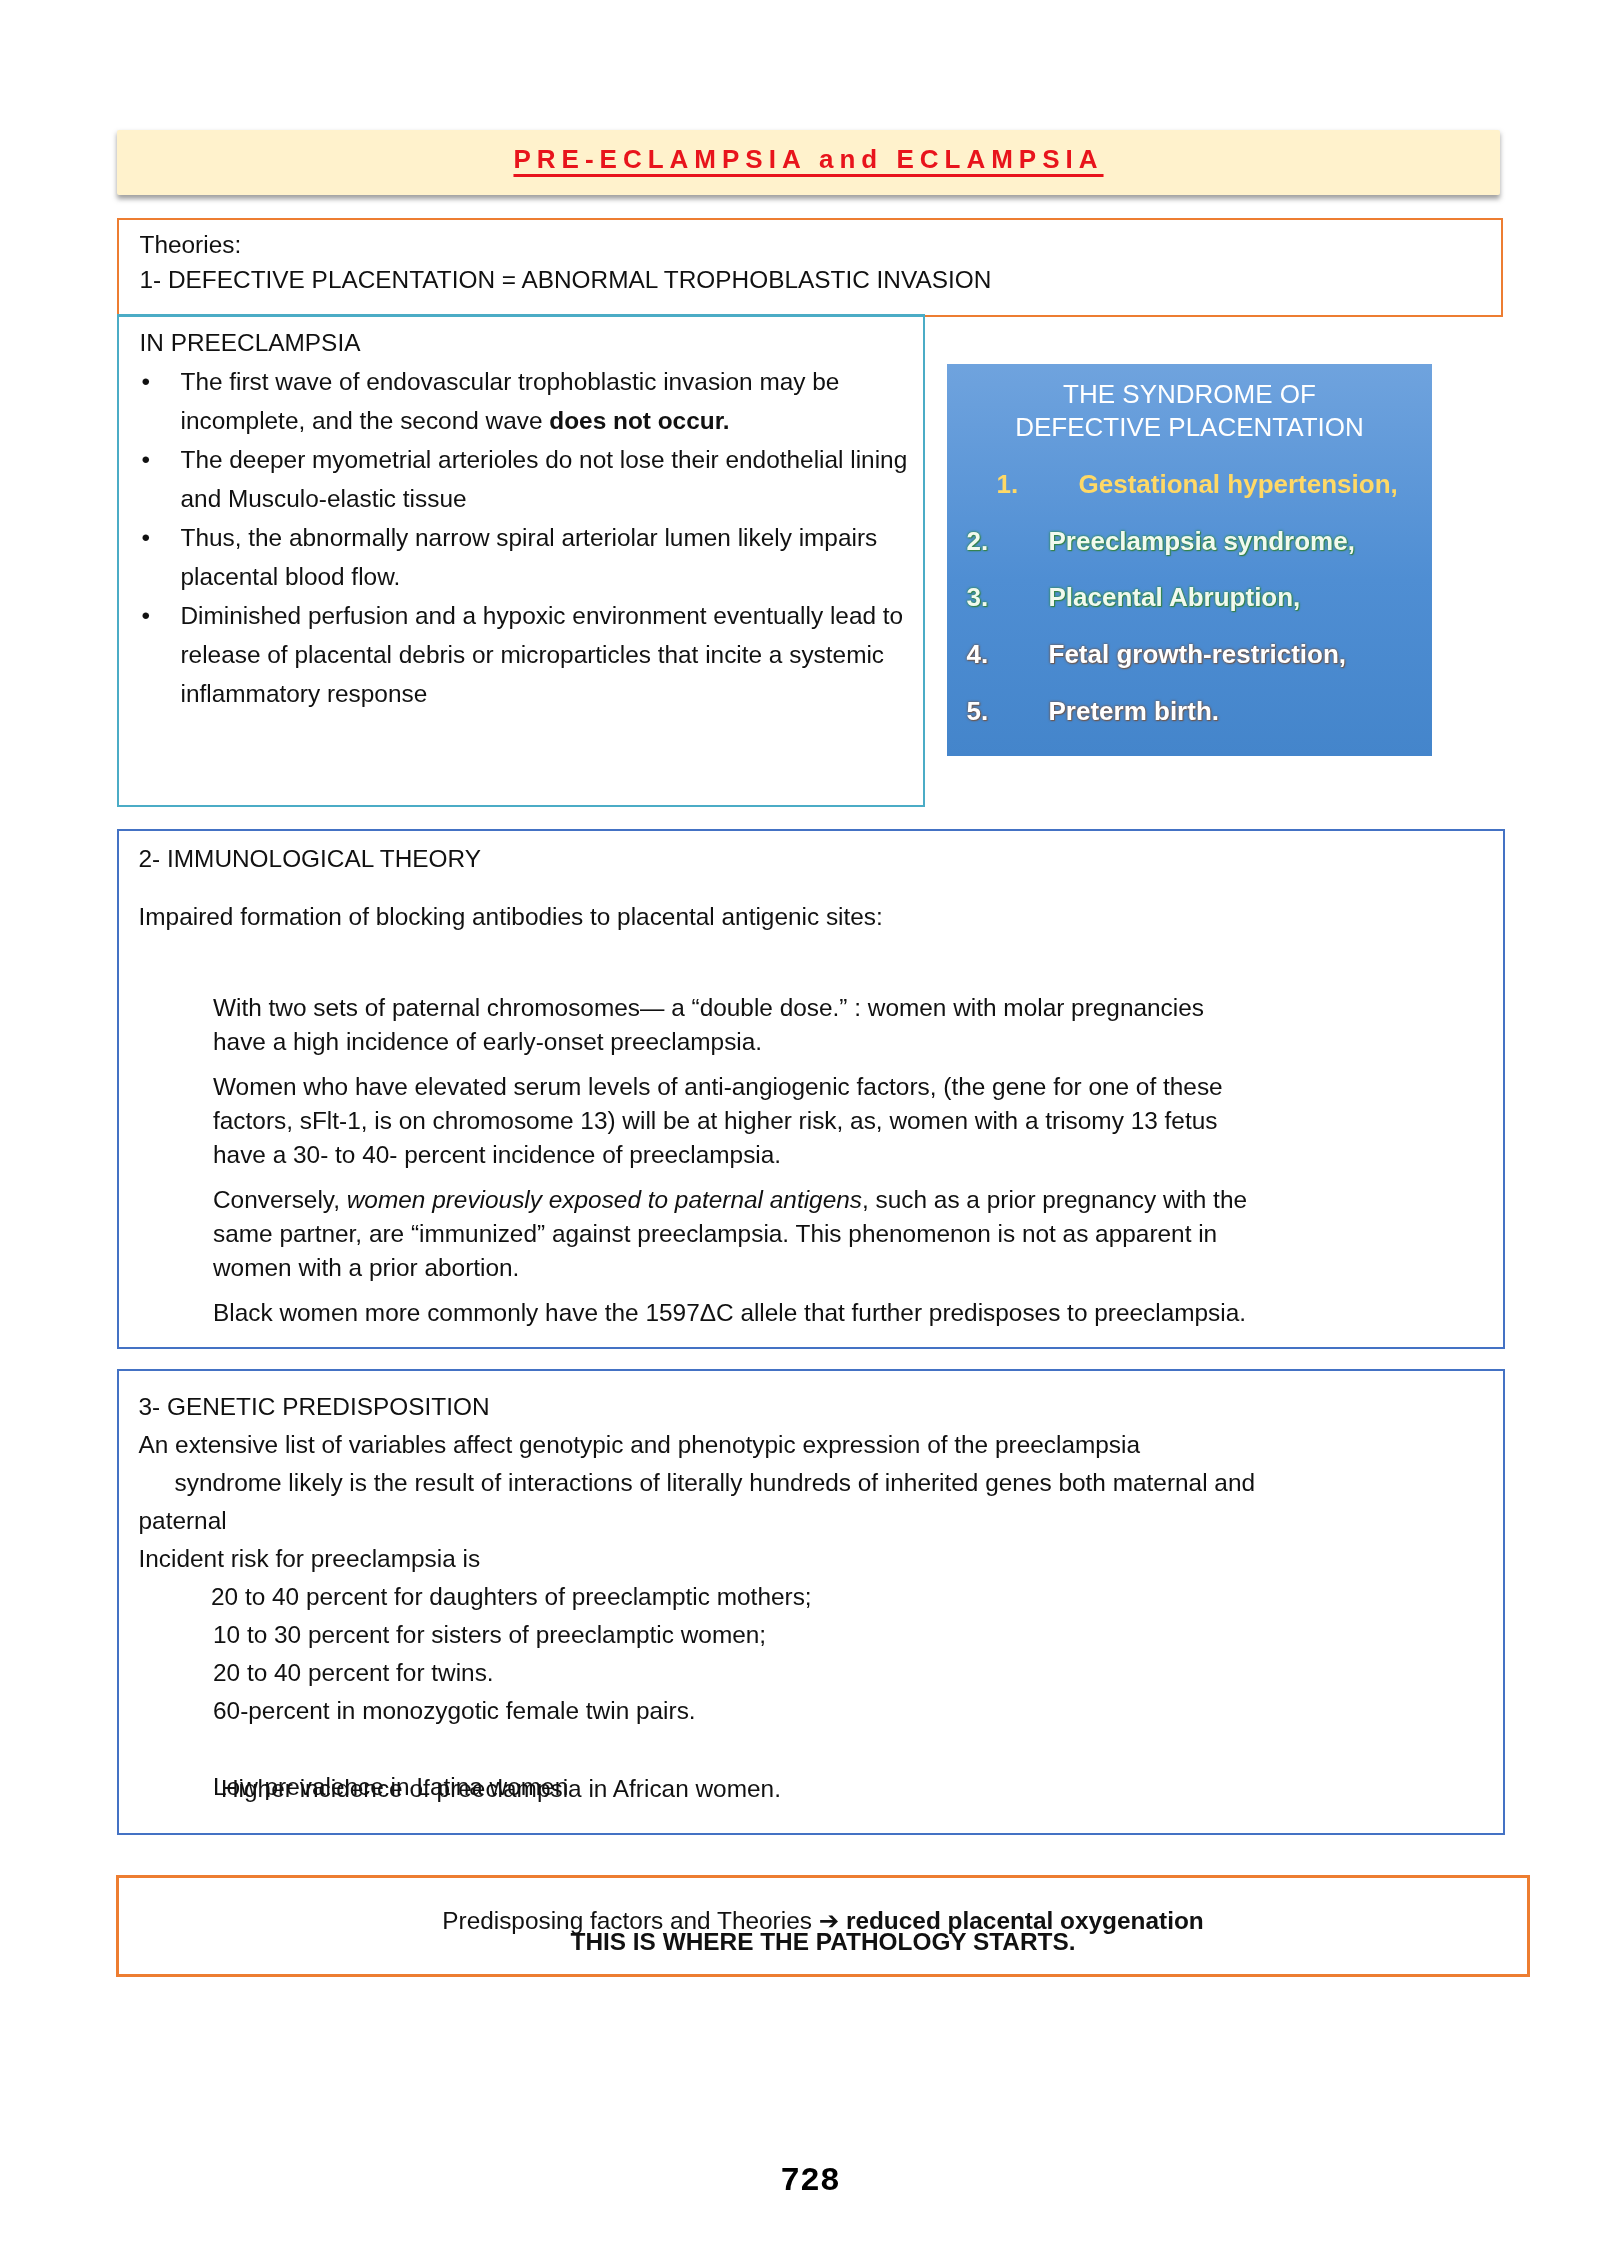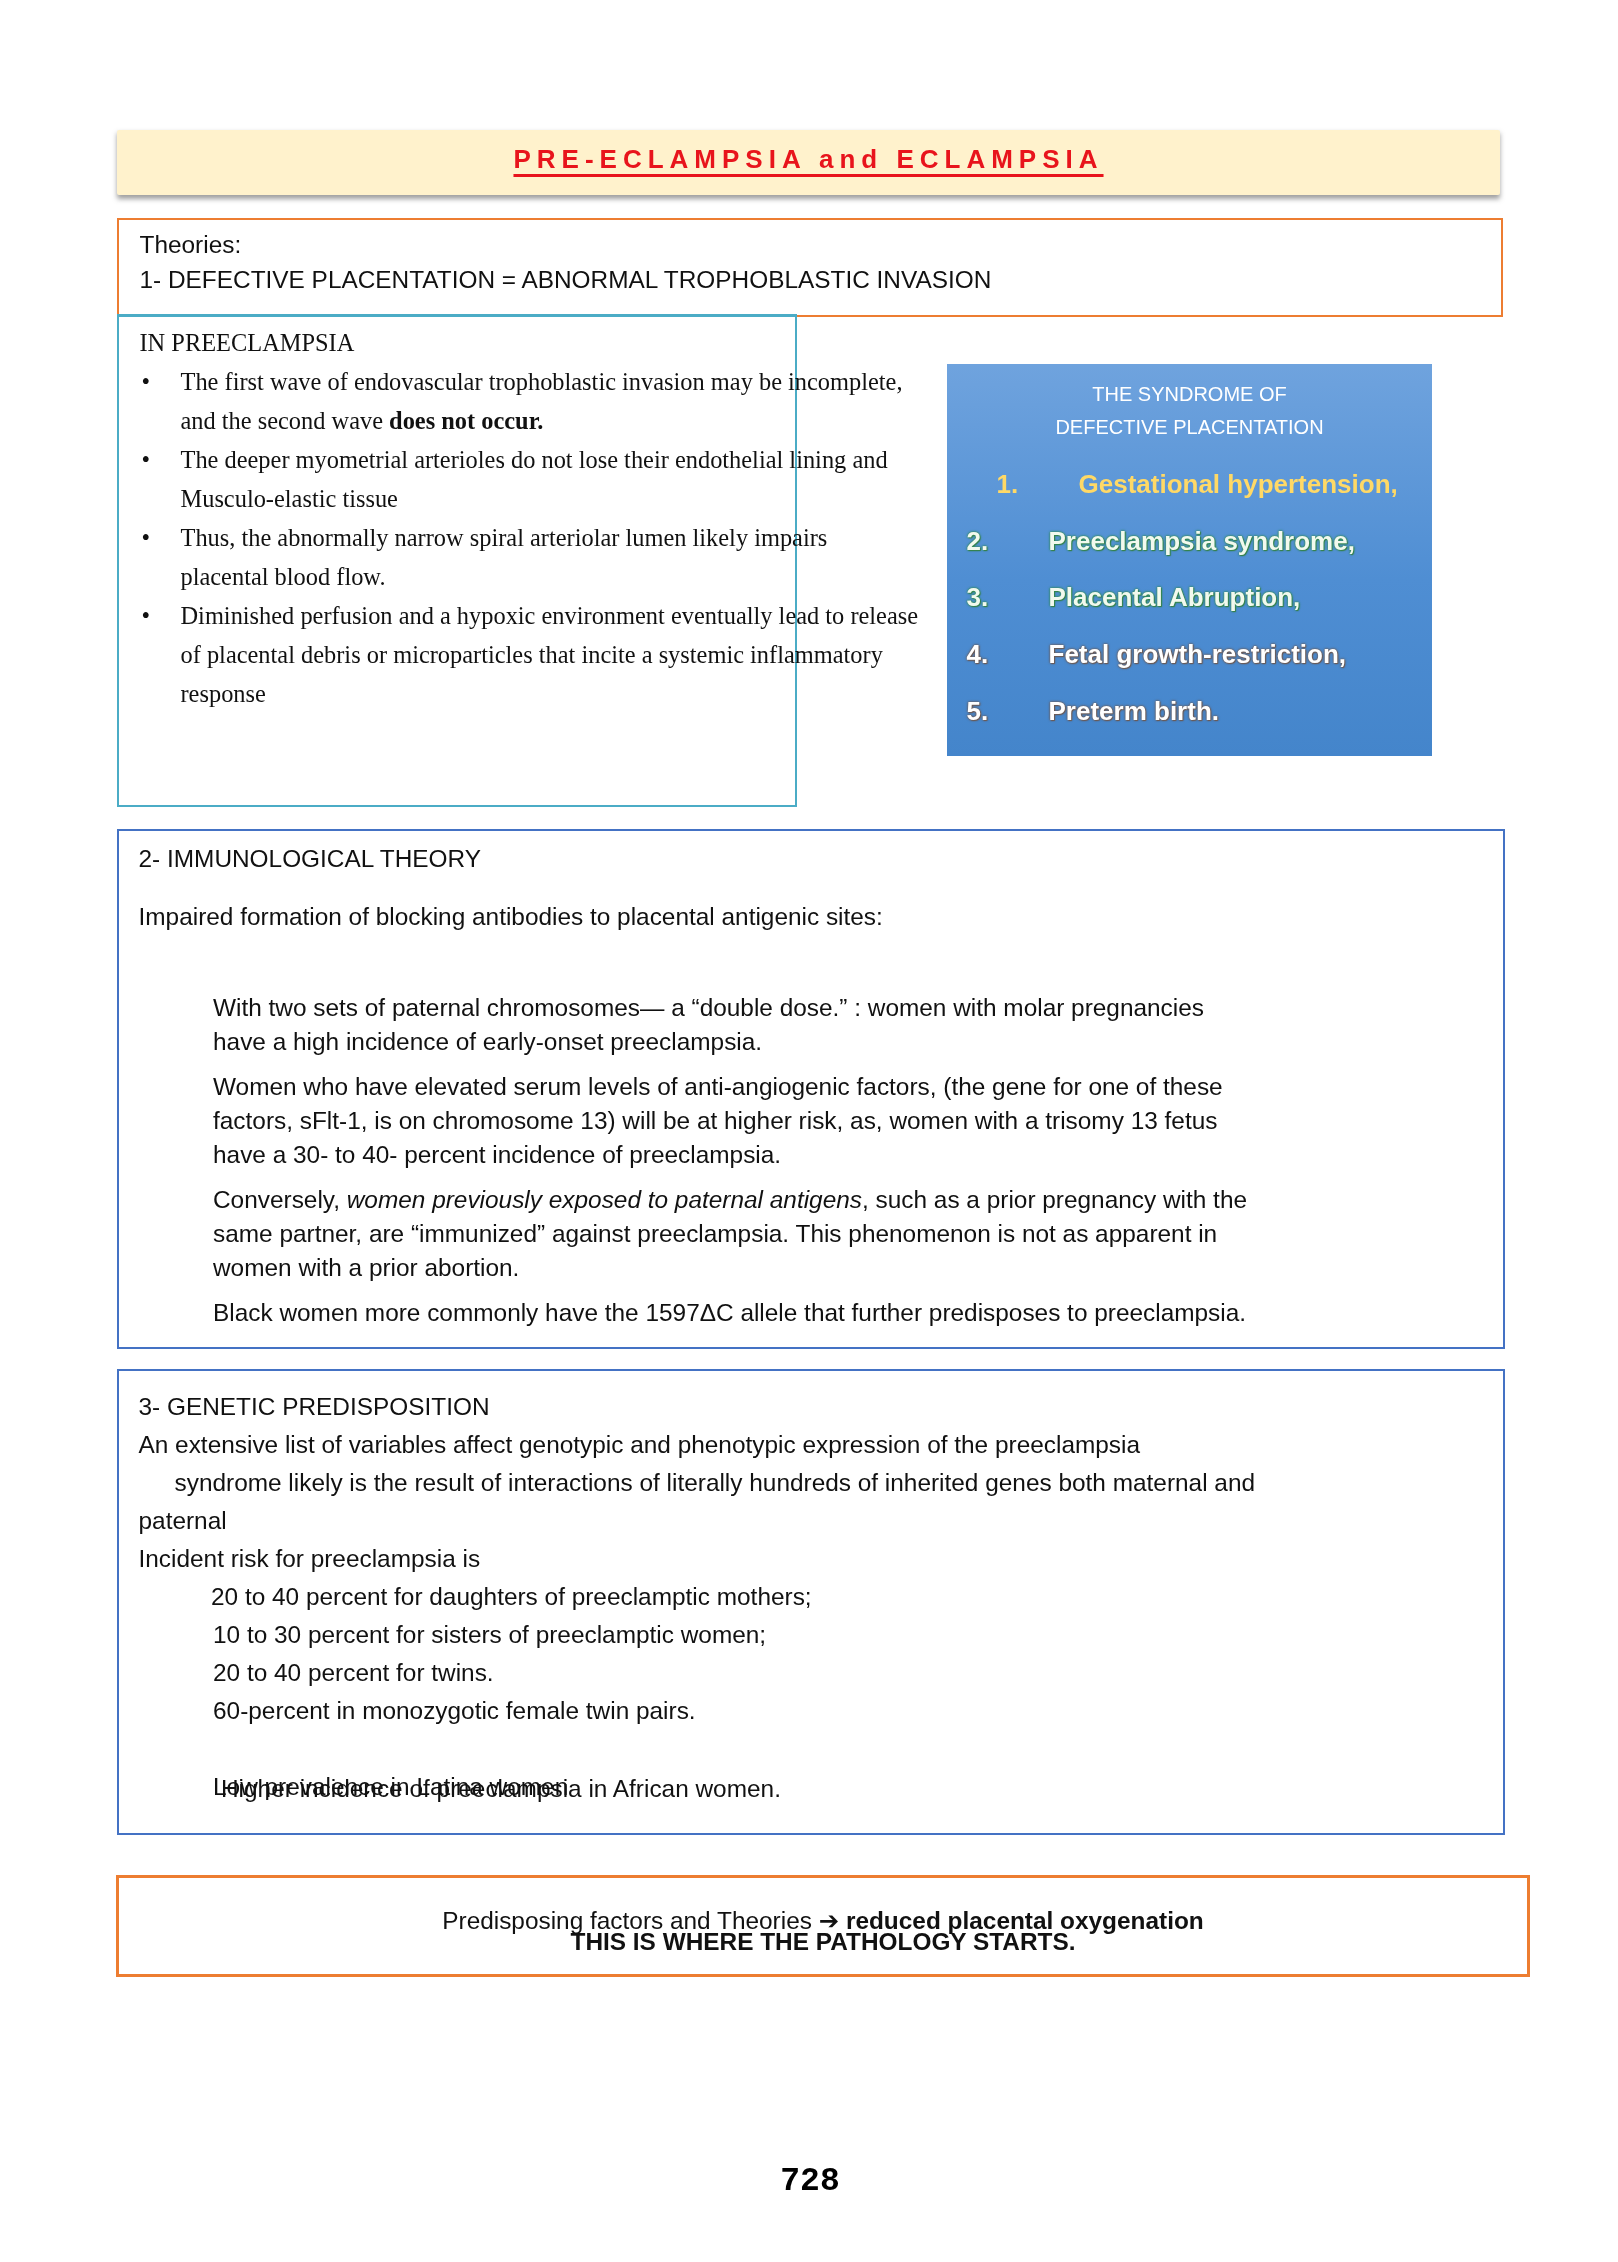--- a/index.html
+++ b/index.html
@@ -12,31 +12,31 @@
                box-shadow: 0 3.9px 4.9px rgba(80,80,80,0.55); border-radius:2px; }
   .title-text { position:absolute; left:0; right:0; top:13.7px; text-align:center;
                 color:#e8141c; font-size:26px; letter-spacing:6px; font-weight:bold;
                 text-decoration:underline; text-decoration-thickness:2.9px; text-underline-offset:5.9px; }
 
   
   .theories-box { left:117px; top:218px; width:1386px; height:99px; border:2.9px solid #ed7d31; }
   .line { position:absolute; white-space:nowrap; font-size:24.4px; line-height:29px; }
 
   
-  .teal-box { left:117px; top:314px; width:680px; height:493px; border:2.9px solid #4bacc6; border-top-width:3.9px;font-family:Liberation Serif, serif; }
+  .teal-box { left:117px; top:314px; width:808px; height:493px; border:2.9px solid #4bacc6; border-top-width:3.9px; }
   .bullet-list { position:absolute; left:20.5px; top:5.9px; width:780px; font-size:24.4px; line-height:39px; }
   .bl-head { white-space:nowrap; }
   .bl-item { position:relative; padding-left:41px; }
   .bl-dot { position:absolute; left:2px; top:0; }
 
   
   .syn-box { left:947px; top:364px; width:485px; height:392px;
              background:linear-gradient(180deg, #6fa3de 0%, #4f8ed3 55%, #4485cb 100%); }
   .syn-title { position:absolute; left:0; right:0; top:13.7px; text-align:center; color:#ffffff;
-               font-size:20px; line-height:33px; }
+               font-size:26px; line-height:33px; }
   .syn-item { position:absolute; left:19.5px; font-size:26px; font-weight:bold; white-space:nowrap; }
   .syn-num { display:inline-block; width:82px; }
   .c-gold { color:#ffd966;margin-left:30px; }
   .c-green { color:#f2f9ee; text-shadow: 0 0 2.9px #2e8b57, 0 0 2px #2e8b57, 1px 1px 1px #3a7a3a; }
   .c-brown { color:#ffffff; text-shadow: 0 0 2.9px #6b5a55, 0 0 2px #6b5a55, 1px 1px 1px #6b5a55; }
 
   
   .immuno-box { left:117px; top:829px; width:1388px; height:520px; border:2.9px solid #4472c4; }
   .p { position:absolute; white-space:nowrap; font-size:24.4px; line-height:34px; }
 

